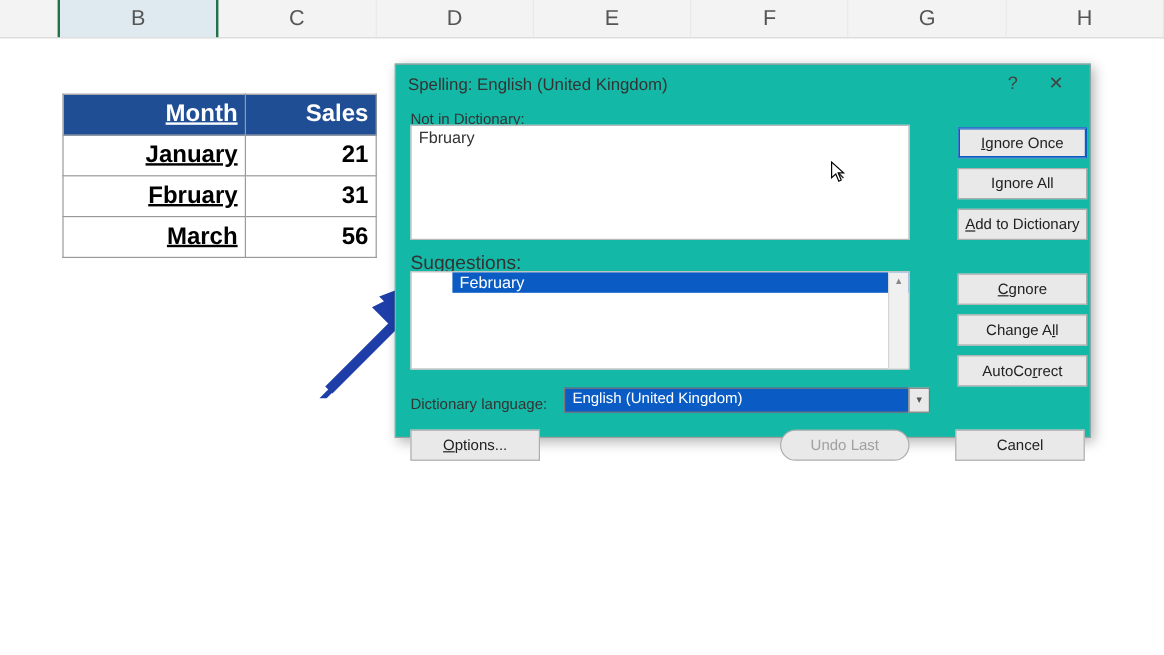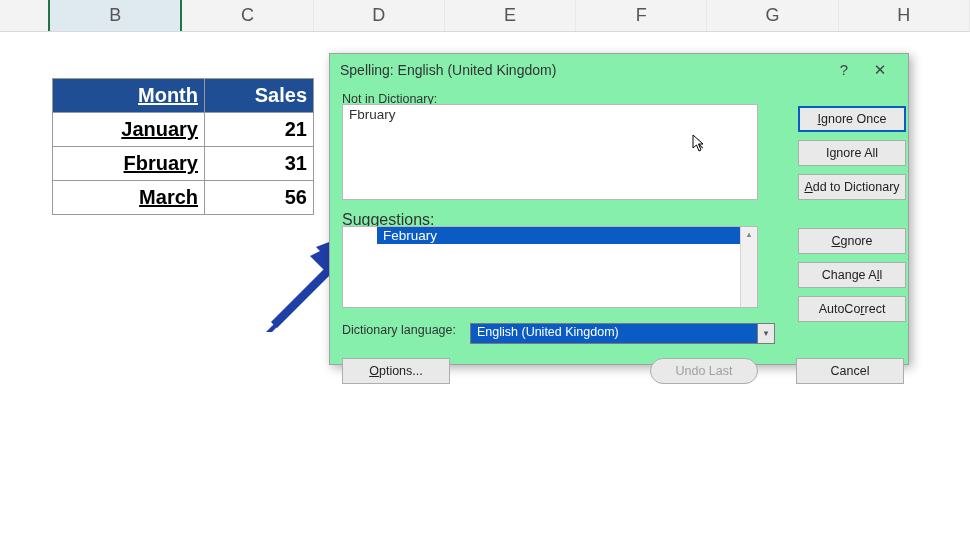--- a/index.html
+++ b/index.html
@@ -65,21 +65,21 @@
     width: 110px;
     height: 110px;
   }
   
   .dialog {
     position: absolute;
     top: 53px;
     left: 329px;
     width: 580px;
     height: 312px;
-    background: #86efac;
+    background: #14b8a6;
     border: 1px solid #a0a0a0;
     box-shadow: 3px 3px 10px rgba(0,0,0,0.3);
     font-size: 13px;
     color: #333;
   }
   .dialog-title {
     height: 32px;
     line-height: 32px;
     padding: 0 10px;
     font-size: 14px;
@@ -144,21 +144,21 @@
     flex-direction: column;
     justify-content: flex-start;
     align-items: center;
   }
   .sugg-scroll .ar { font-size: 9px; color: #888; padding-top:2px;}
   .dict-lang-row {
     position: absolute;
     top: 237px;
     left: 12px;
     display: flex;
-    align-items: flex-start;
+    align-items: flex-end;
   }
   .dict-lang-row .lbl2 { font-size: 12.5px; width: 128px; }
   .dict-lang {
     width: 288px;
     height: 21px;
     background: #0a5cc4;
     color: #fff;
     font-size: 12.5px;
     padding: 1px 6px;
     border: 1px solid #7a7a7a;

